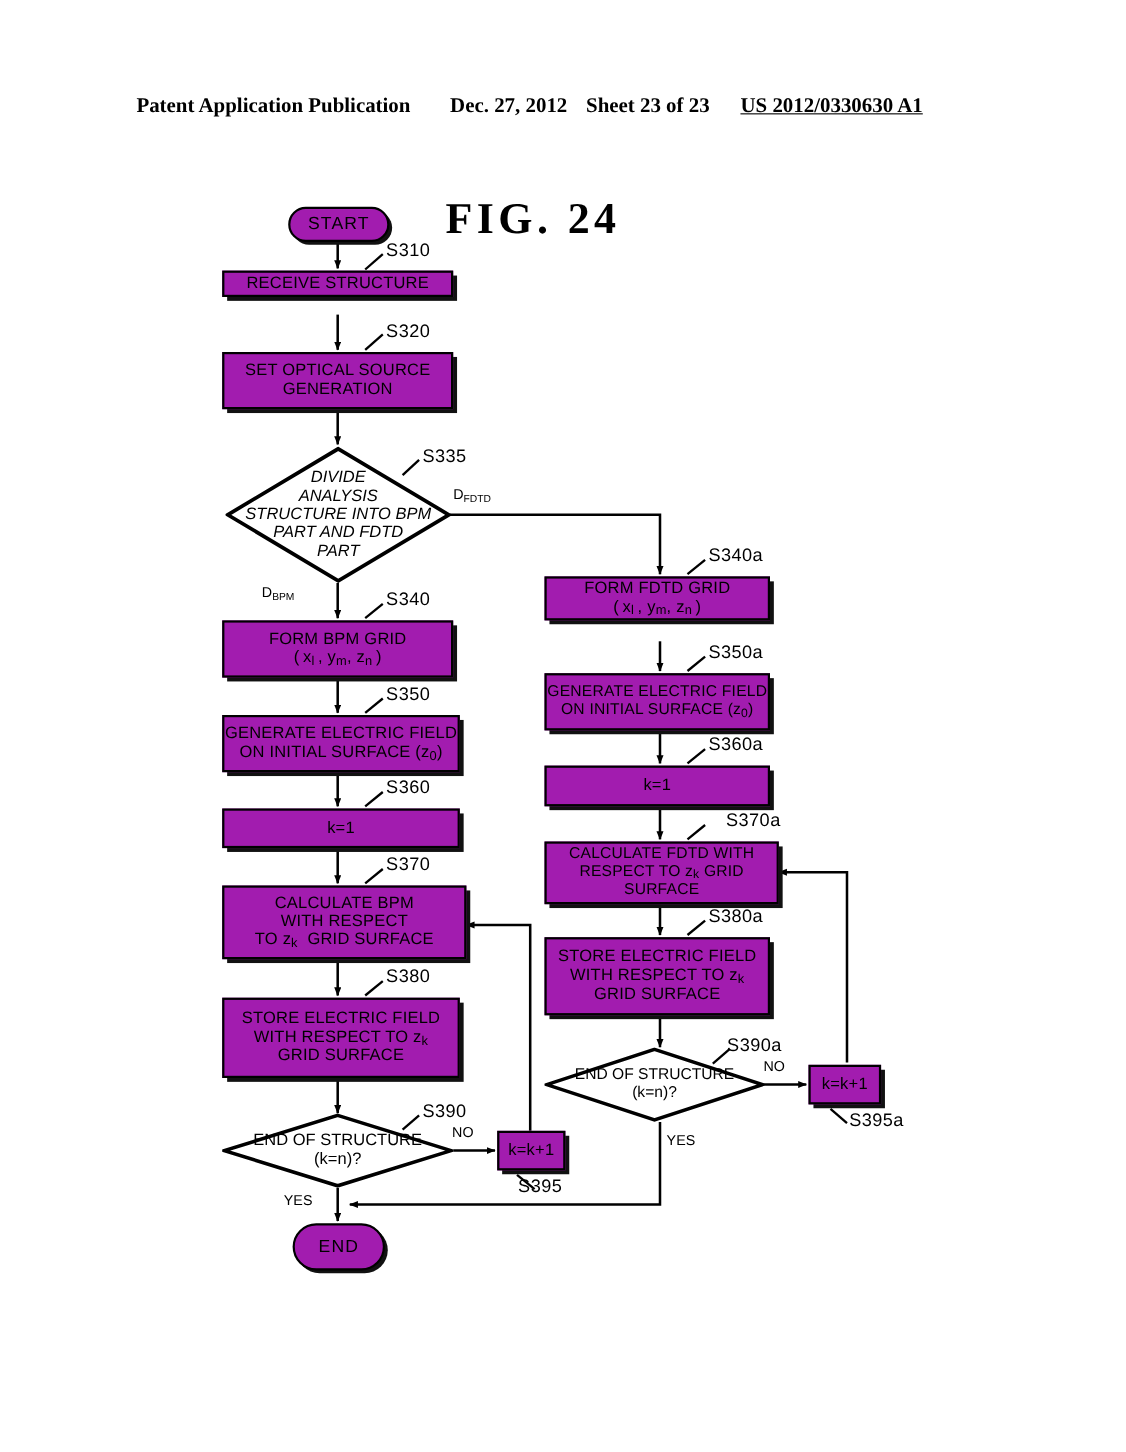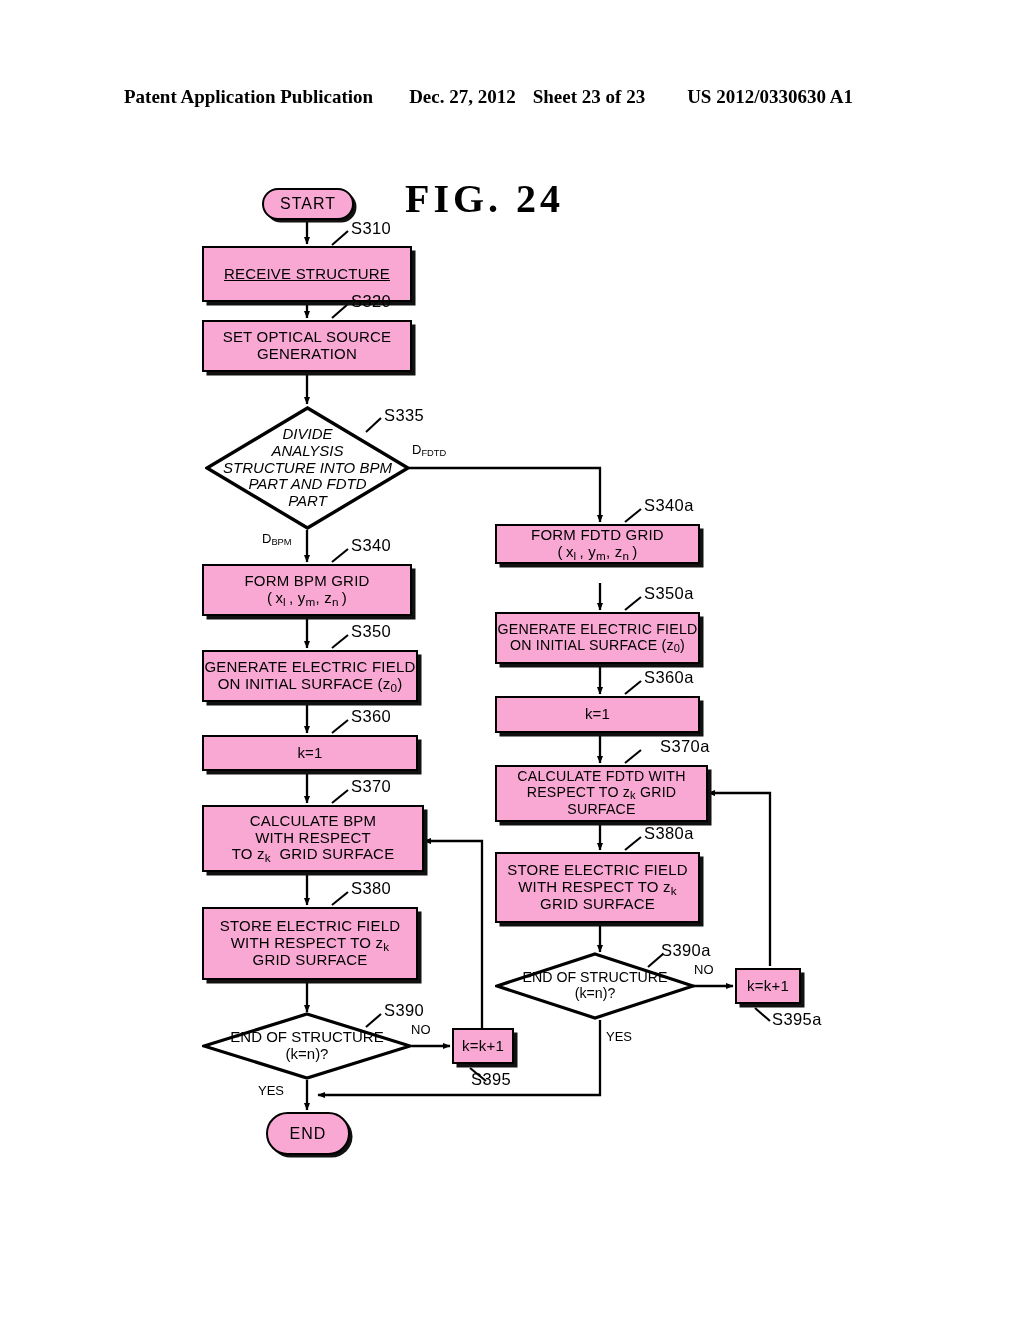--- a/index.html
+++ b/index.html
@@ -32,21 +32,21 @@
     font-weight: bold;
     font-size: 19px;
     letter-spacing: 0px;
     white-space: nowrap;
     display: flex;
     align-items: flex-start;
   }
   .pat-header .h-pub   { }
   .pat-header .h-date  { margin-left: 36px; }
   .pat-header .h-sheet { margin-left: 17px; }
-  .pat-header .h-num   { margin-left: 42px; }
+  .pat-header .h-num   { margin-left: 28px; text-decoration: underline; }
 
   
   .fig-title {
     position: absolute;
     left: 405px;
     top: 175px;
     font-family: "Liberation Serif", serif;
     font-size: 40px;
     letter-spacing: 4px;
     font-weight: bold;
@@ -62,21 +62,21 @@
   }
 
   
   .node {
     position: absolute;
     box-sizing: border-box;
     display: flex;
     align-items: center;
     justify-content: center;
     text-align: center;
-    background: #f9a8d4;
+    background: #a21caf;
     font-size: 15px;
     line-height: 1.12;
     letter-spacing: 0.2px;
     white-space: pre-line;
   }
   .rect {
     border: 2.4px solid #000;
     box-shadow: 4px 4px 0 -0.5px #111;
   }
   .term {
@@ -209,21 +209,21 @@
       <line x1="625" y1="850" x2="641" y2="837"></line>
       <line x1="648" y1="967" x2="663" y2="954"></line>
       <line x1="755" y1="1008" x2="770" y2="1021"></line>
     </g>
   </svg>
 
   <div class="node term" style="left:262px; top:188px; width:92px; height:32px;">
     <span>START</span>
   </div>
 
-  <div class="node rect" style="left:202px; top:246px; width:210px; height:56px;text-decoration:underline;">
+  <div class="node rect" style="left:202px; top:246px; width:210px; height:24px;">
     <span>RECEIVE STRUCTURE</span>
   </div>
   <div class="slabel" style="left:351px; top:219px;">S310</div>
 
   <div class="node rect" style="left:202px; top:320px; width:210px; height:52px;">
     <span>SET OPTICAL SOURCE
 GENERATION</span>
   </div>
   <div class="slabel" style="left:351px; top:292px;">S320</div>
 
@@ -236,21 +236,21 @@
 STRUCTURE INTO BPM
 PART AND FDTD
 PART</div>
   </div>
   <div class="slabel" style="left:384px; top:406px;">S335</div>
 
   <div class="elabel" style="left:412px; top:442px;">
     <span>D</span><sub>FDTD</sub>
   </div>
 
-  <div class="elabel" style="left:262px; top:531px;">
+  <div class="elabel" style="left:238px; top:531px;">
     <span>D</span><sub>BPM</sub>
   </div>
 
   <div class="node rect" style="left:202px; top:564px; width:210px; height:52px; flex-direction:column;">
     <span class="l">FORM BPM GRID</span>
     <span class="l">( x<sub>l</sub> , y<sub>m</sub>, z<sub>n</sub> )</span>
   </div>
   <div class="slabel" style="left:351px; top:536px;">S340</div>
 
   <div class="node rect" style="left:202px; top:650px; width:216px; height:52px; flex-direction:column;">

